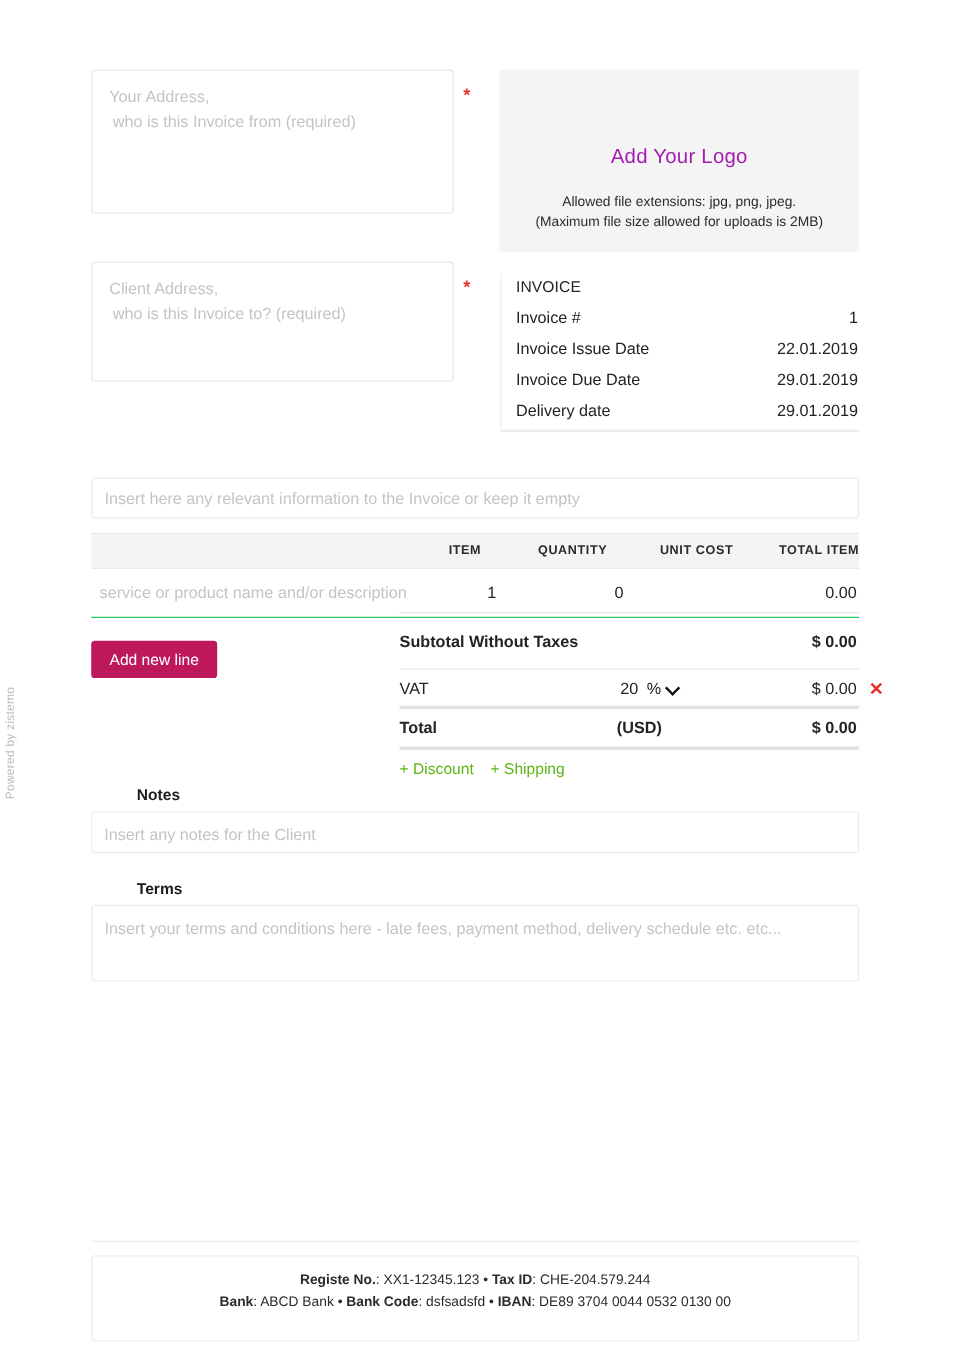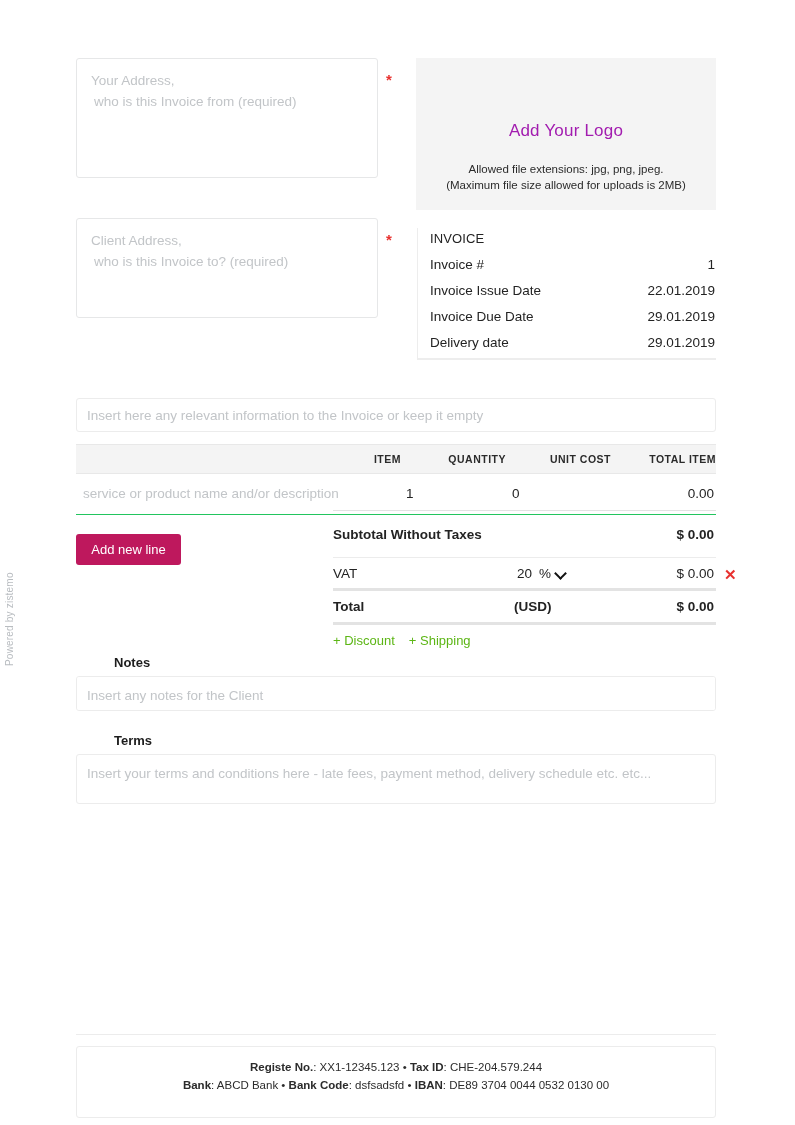--- a/index.html
+++ b/index.html
@@ -313,21 +313,21 @@
     border-radius: 3px;
     background: #fff;
     font-size: 13.5px;
     color: #c2c5c8;
     padding: 9px 10px;
     line-height: 19px;
     font-family: "Liberation Sans", sans-serif;
     resize: none;
   }
   #notes-box { top: 676px; height: 35px; }
-  #terms-box { top: 754px; height: 50px; }
+  #terms-box { top: 754px; height: 64px; }
   .field-box::placeholder { color: #c2c5c8; opacity: 1; }
 
   
   .footer-rule {
     position: absolute;
     left: 0;
     top: 1034px;
     width: 640px;
     height: 1px;
     background: #ececec;

